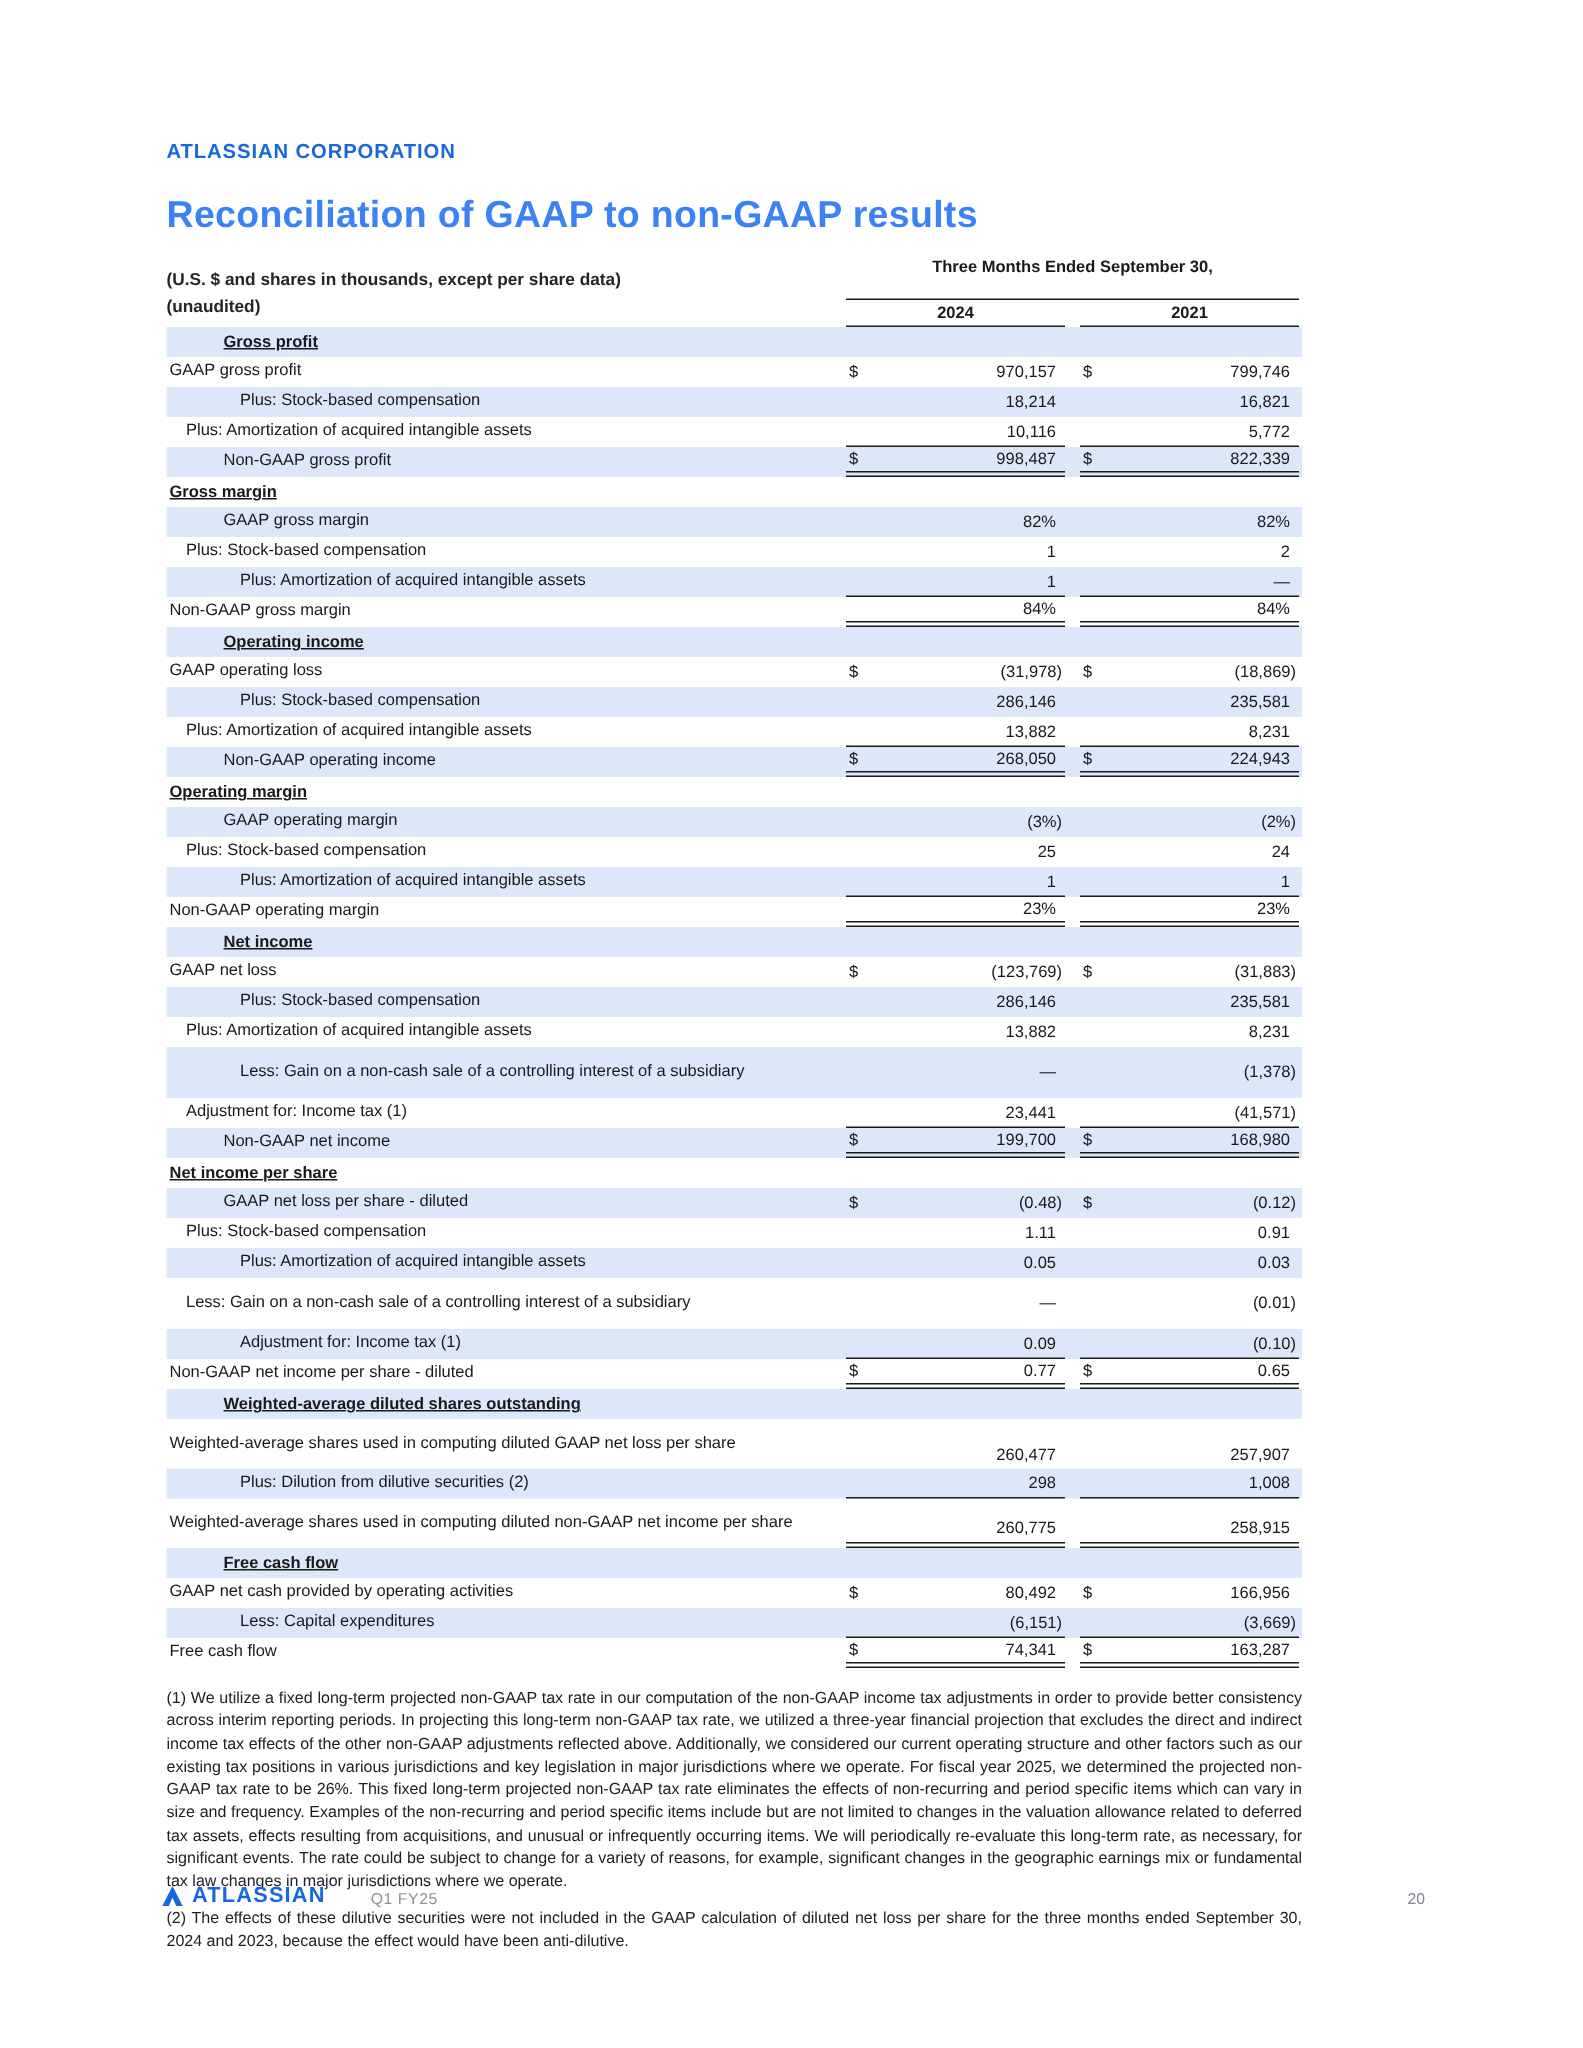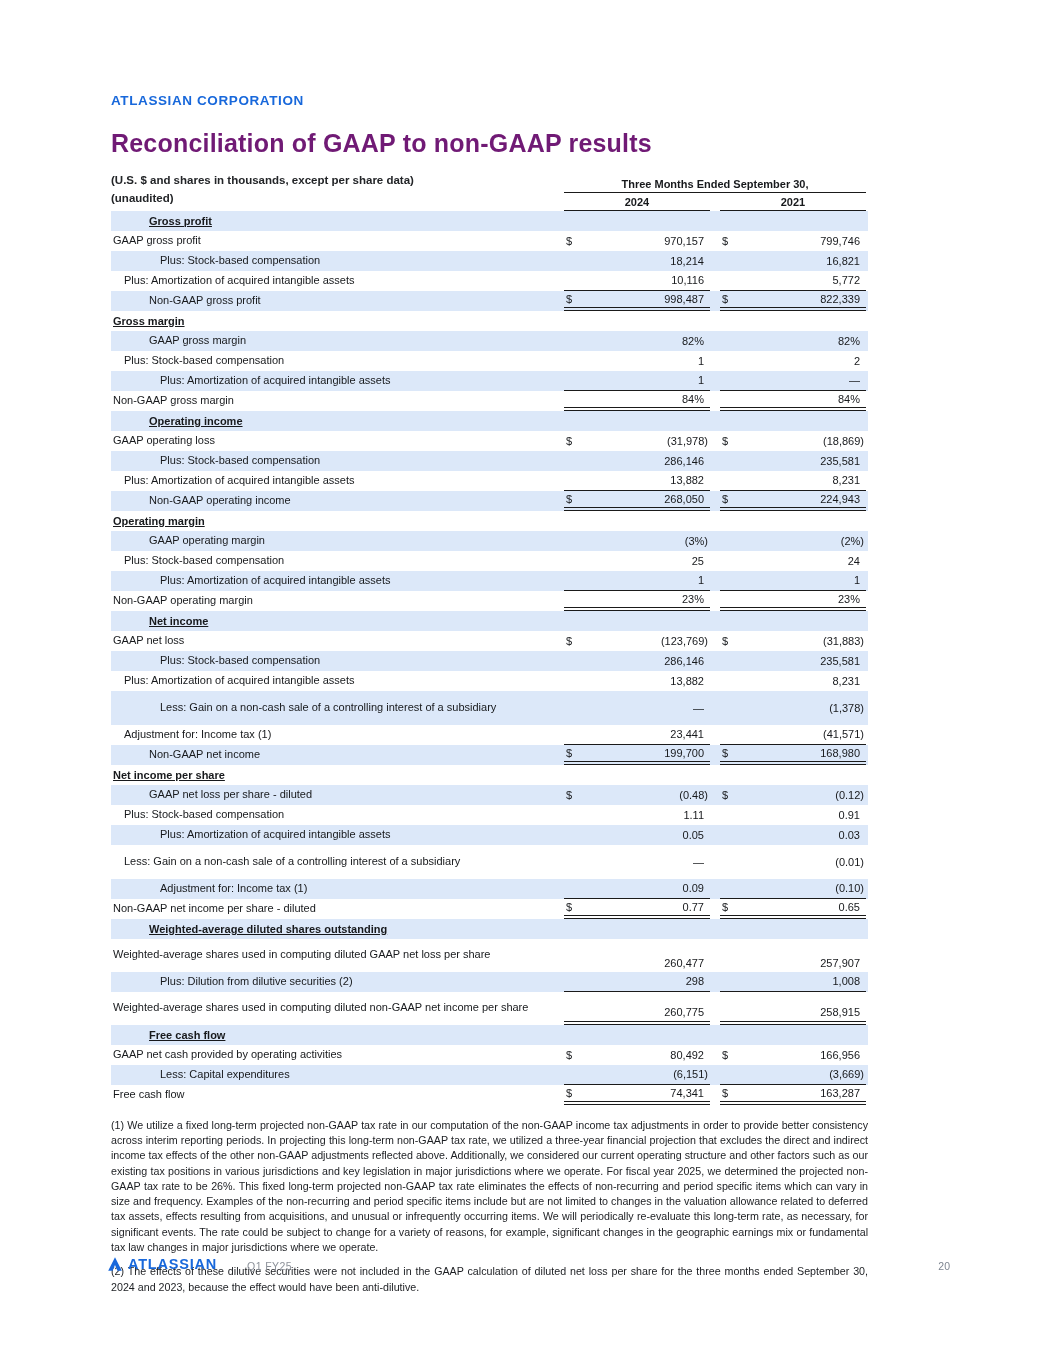--- a/index.html
+++ b/index.html
@@ -7,28 +7,28 @@
   .page {
     position:relative; width:1055px; height:1365px; background:#fff;
     font-family:"Liberation Sans", sans-serif; color:#17191c; overflow:hidden;
   }
   .content { position:absolute; left:111px; top:0; width:757px; }
   .eyebrow {
     margin-top:93px; font-size:13.5px; font-weight:bold; color:#1868db;
     letter-spacing:0.6px;
   }
   .title {
-    margin-top:21px; font-size:25px; font-weight:bold; color:#701a75;
+    margin-top:21px; font-size:25px; font-weight:bold; color:#3b82f6;
     letter-spacing:0.2px;
   }
   .thead { display:flex; align-items:flex-end; margin-top:14px; }
   .subtitles { flex:1 1 auto; font-size:11.5px; color:#232528; line-height:1.55; margin-bottom:3px;font-weight:bold; }
   .period-block { width:302px; flex:0 0 302px; margin-right:2px; }
   .period {
-    font-size:11px; font-weight:bold; text-align:center; padding-bottom:2px;
+    font-size:11px; font-weight:bold; text-align:center; padding-bottom:15px;
     border-bottom:1.5px solid #1a1a1a; white-space:nowrap;
   }
   .years { display:flex; gap:10px; }
   .year {
     width:146px; font-size:11px; font-weight:bold; text-align:center;
     padding:3px 0 2px 0; border-bottom:1.5px solid #1a1a1a;
   }
   
   .tbody { width:757px; }
   .trow {

